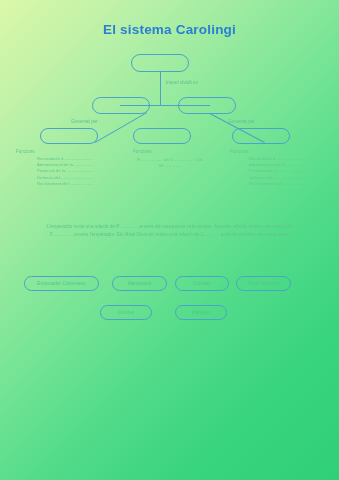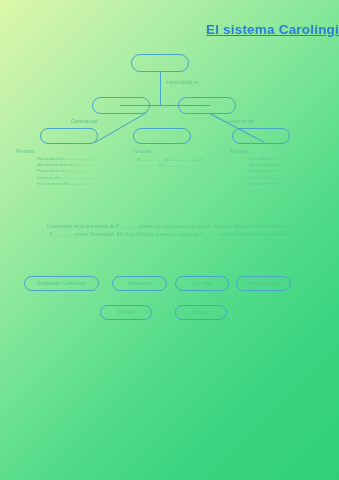--- a/index.html
+++ b/index.html
@@ -7,26 +7,25 @@
     width:339px;height:480px;
     font-family:"Liberation Sans",sans-serif;
     overflow:hidden;
     position:relative;
     background:linear-gradient(135deg,#dcf8a8 0%,#b8f0a8 18%,#86e79a 40%,#55dc8b 62%,#3ad47f 80%,#2fd077 100%);
   }
   #canvas{position:absolute;inset:0;}
 
   .title{
     position:absolute;left:0;right:0;top:22px;
-    text-align:right;
+    text-align:center;
     color:#2a7fd4;
     font-size:13.5px;
     font-weight:bold;
     letter-spacing:.2px;
-    text-decoration:underline;
   }
 
   
   .node{
     position:absolute;
     border:1.1px solid #4aa3c9;
     border-radius:9px;
     background:transparent;
     box-sizing:border-box;
   }

